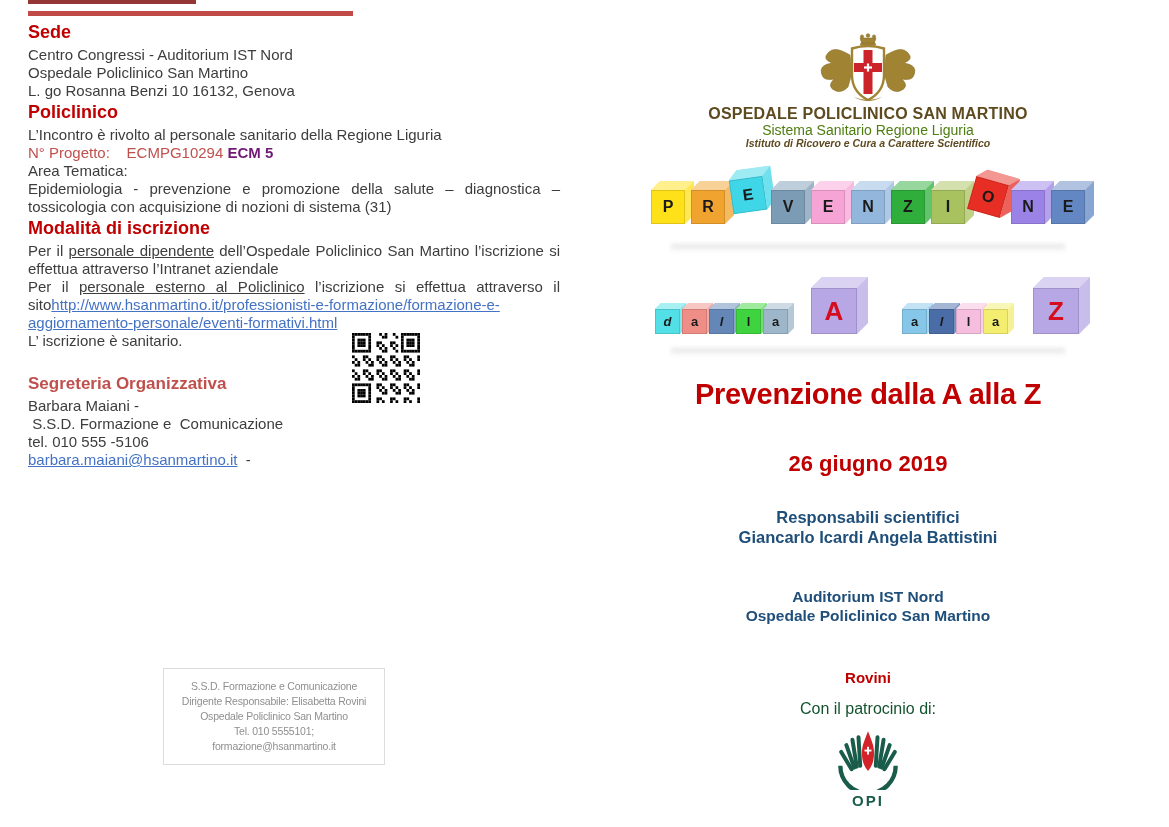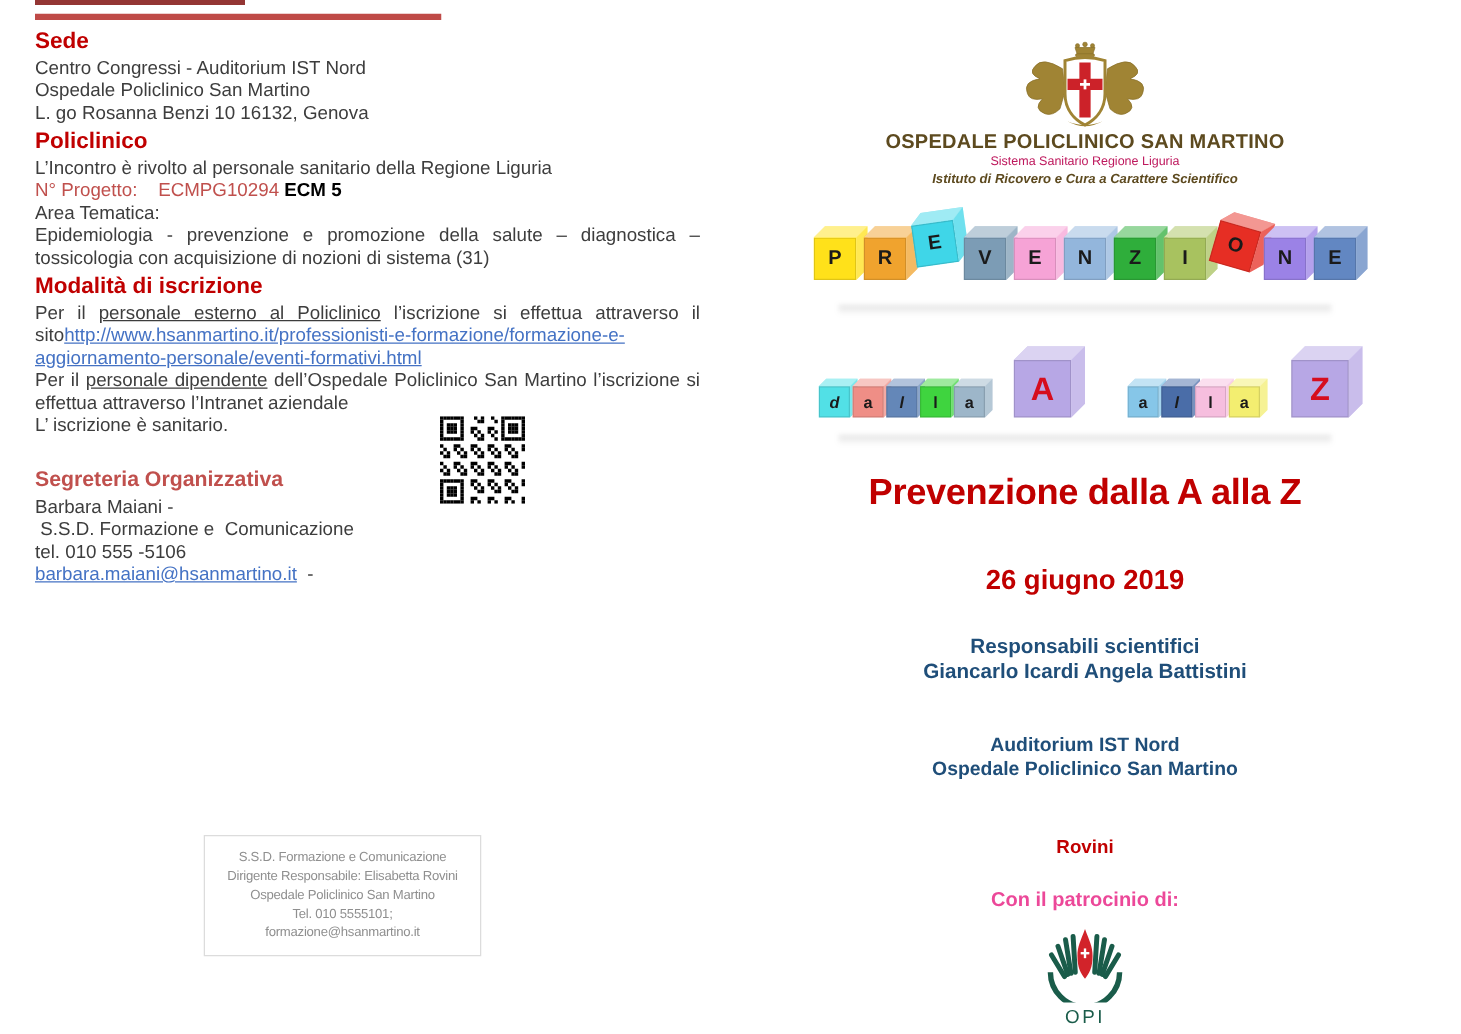--- a/index.html
+++ b/index.html
@@ -10,35 +10,35 @@
   
   .bar-dark{position:absolute;left:28px;top:0;width:168px;height:4px;background:#943634;}
   .bar-red{position:absolute;left:28px;top:11px;width:325px;height:5px;background:#bf4a47;}
   .left-col{position:absolute;left:28px;top:20px;width:532px;font-size:15px;line-height:18px;}
   .h-red{color:#c00000;font-weight:bold;font-size:18px;line-height:21px;margin:2px 0 3px 0;}
   .h-soft{color:#c0504d;font-weight:bold;font-size:17px;line-height:20px;margin:24px 0 3px 0;}
   .line{white-space:pre-wrap;}
   .just{text-align:justify;margin:0;}
   .u{text-decoration:underline;}
   .red-soft{color:#c0504d;}
-  .red-strong{color:#000000;font-weight:bold;}
+  .red-strong{color:#701a75;font-weight:bold;}
   a.link{color:#4472c4;text-decoration:underline;overflow-wrap:anywhere;cursor:pointer;}
   .qr{position:absolute;left:352px;top:333px;width:68px;height:70px;}
   .qr svg{width:100%;height:100%;background:#fff;}
   .qr rect{fill:#000;}
   .footer-box{
     position:absolute;left:163px;top:668px;width:222px;box-sizing:border-box;
     border:1px solid #dcdcdc;padding:10px 6px;text-align:center;
     font-size:10.5px;line-height:15px;color:#8f8f8f;letter-spacing:-0.2px;
   }
   
   .right-col{position:absolute;left:622px;top:0;width:492px;text-align:center;}
   .crest{margin:33px auto 0 auto;display:block;}
   .hosp-name{font-size:16px;font-weight:bold;color:#5d4a1f;line-height:18px;letter-spacing:0.2px;}
-  .hosp-sub{font-size:10px;color:#be185d;line-height:14px;}
+  .hosp-sub{font-size:14px;color:#4d7c0f;line-height:14px;}
   .hosp-sub2{font-size:10.5px;font-style:italic;font-weight:bold;color:#5d4a1f;line-height:13px;text-align:center;}
   .cube-row{margin-top:26px;padding-top:14px;height:52px;white-space:nowrap;}
   .cube-row2{margin-top:24px;padding-top:12px;height:58px;white-space:nowrap;}
   .cube{position:relative;display:inline-block;width:34px;height:34px;margin:0 3px;vertical-align:bottom;--d:9px;}
   .cube.sm{width:25px;height:25px;--d:6px;margin:0 1px;}
   .cube.big{width:46px;height:46px;--d:11px;}
   .cube i{position:absolute;display:block;font-style:normal;}
   .cube .front{left:0;top:0;right:0;bottom:0;display:flex;align-items:center;justify-content:center;
     font-weight:bold;font-size:16px;color:#1a1a1a;box-shadow:inset 0 0 0 1px rgba(0,0,0,.12);}
   .cube.sm .front{font-size:13px;}
@@ -49,22 +49,22 @@
   .cube .side{right:calc(-1 * var(--d));top:0;width:var(--d);height:100%;
     transform:skewY(-45deg);transform-origin:0 0;}
   .cube .side::after{content:"";position:absolute;left:0;top:0;right:0;bottom:0;background:rgba(255,255,255,.25);}
   .reflect{height:8px;margin:2px auto 0 auto;width:80%;
     background:linear-gradient(to bottom,rgba(90,90,90,.18),rgba(0,0,0,0));filter:blur(2px);}
   .big-title{margin-top:22px;font-size:29px;font-weight:bold;color:#c00000;letter-spacing:-0.3px;}
   .date{margin-top:40px;font-size:22px;font-weight:bold;color:#c00000;}
   .resp{margin-top:30px;font-size:16.5px;font-weight:bold;color:#1f4e79;line-height:20px;}
   .venue{margin-top:40px;font-size:15.5px;font-weight:bold;color:#1f4e79;line-height:19px;}
   .city{margin-top:44px;font-size:15px;font-weight:bold;color:#c00000;}
-  .patro{margin-top:26px;font-size:16px;font-weight:bold;color:#ec4899;}
-  .opi-wrap{margin-top:8px;}
+  .patro{margin-top:14px;font-size:16px;font-weight:normal;color:#14532d;}
+  .opi-wrap{margin-top:8px;font-weight:bold;}
   .opi-label{font-size:15px;color:#1a5c4a;letter-spacing:2px;margin-top:-2px;}
 </style>
 </head>
 <body>
 
 <div class="bar-dark"></div>
 <div class="bar-red"></div>
 
 <div class="left-col">
   <div class="h-red">Sede</div>
@@ -72,22 +72,22 @@
   <div class="line">Ospedale Policlinico San Martino</div>
   <div class="line">L. go Rosanna Benzi 10 16132, Genova</div>
 
   <div class="h-red">Policlinico</div>
   <div class="line">L’Incontro è rivolto al personale sanitario della Regione Liguria</div>
   <div class="line"><span class="red-soft">N° Progetto:    </span><span class="red-soft">ECMPG10294 </span><span class="red-strong">ECM 5</span></div>
   <div class="line">Area Tematica:</div>
   <p class="just">Epidemiologia - prevenzione e promozione della salute – diagnostica – tossicologia con acquisizione di nozioni di sistema (31)</p>
 
   <div class="h-red">Modalità di iscrizione</div>
+  <p class="just"><span>Per il </span><span class="u">personale dipendente</span><span> dell’Ospedale Policlinico San Martino l’iscrizione  si effettua attraverso l’Intranet  aziendale</span></p>
   <p class="just"><span>Per il </span><span class="u">personale esterno al Policlinico</span><span> l’iscrizione si effettua attraverso il sito</span><a class="link">http://www.hsanmartino.it/professionisti-e-formazione/formazione-e-aggiornamento-personale/eventi-formativi.html</a></p>
-  <p class="just"><span>Per il </span><span class="u">personale dipendente</span><span> dell’Ospedale Policlinico San Martino l’iscrizione  si effettua attraverso l’Intranet  aziendale</span></p>
   <div class="line">L’ iscrizione è sanitario.</div>
 
   <div class="h-soft">Segreteria Organizzativa</div>
   <div class="line">Barbara Maiani -</div>
   <div class="line"> S.S.D. Formazione e  Comunicazione</div>
   <div class="line">tel. 010 555 -5106</div>
   <div class="line"><a class="link">barbara.maiani@hsanmartino.it</a><span>  -</span></div>
 </div>
 
 <div class="qr">

